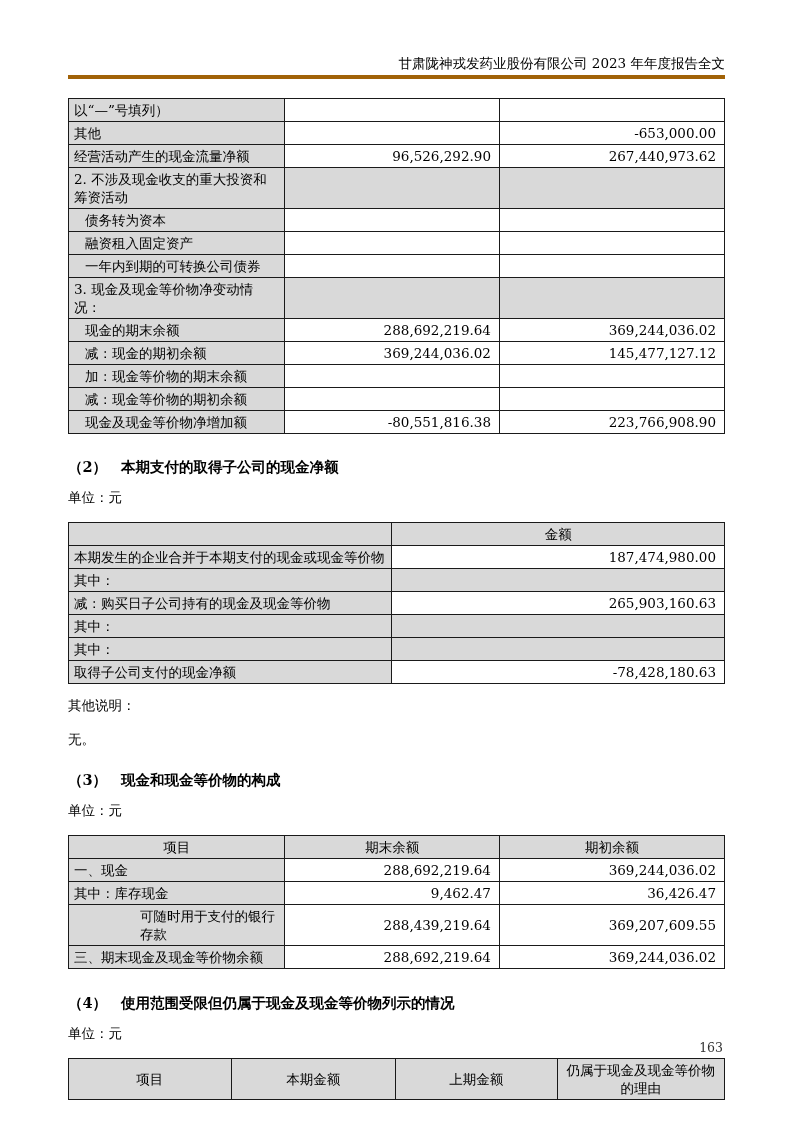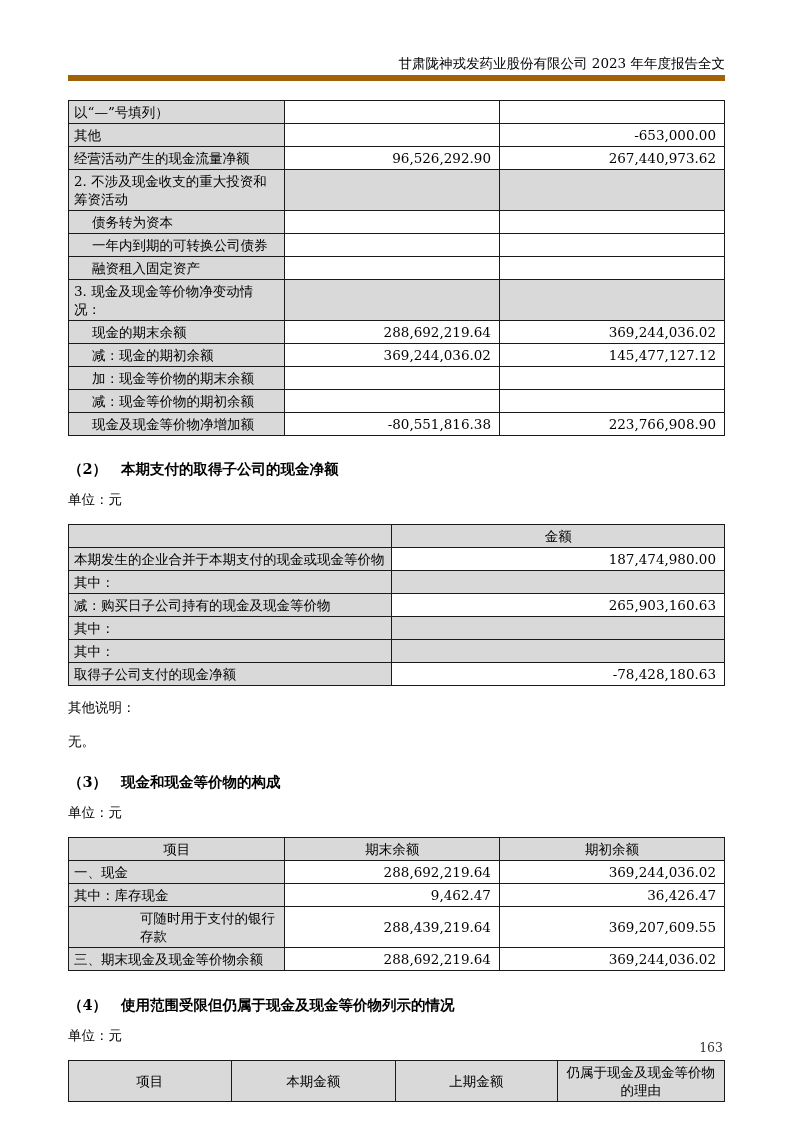--- a/index.html
+++ b/index.html
@@ -10,21 +10,21 @@
     font-family: "DejaVu Serif", "Liberation Serif", serif;
     color: #000;
     overflow: hidden;
   }
   .content { padding: 0 68px; }
 
   
   .doc-header {
     padding-top: 54px;
     padding-bottom: 3px;
-    border-bottom: 6px solid #a16207;
+    border-bottom: 4px solid #a16207;
     text-align: right;
     font-size: 13.5px;
     line-height: 18px;
   }
 
   
   table {
     width: 100%;
     border-collapse: collapse;
     table-layout: fixed;
@@ -36,21 +36,21 @@
     padding: 2px 5px;
     line-height: 18px;
     font-weight: normal;
     vertical-align: middle;
     overflow: hidden;
   }
   .lbl { background: #d9d9d9; text-align: left; }
   .shade { background: #d9d9d9; }
   .num { text-align: right; padding-right: 8px; font-variant-numeric: tabular-nums; }
   .hdr { background: #d9d9d9; text-align: center; }
-  .ind-1 { padding-left: 23px; }
+  .ind-1 { padding-left: 16px; }
   .ind-2 { }
   .ind-3 { padding-left: 71px; }
 
   .tbl-1 { margin-top: 19px; }
 
   
   .section-title {
     margin-top: 23px;
     font-size: 14.5px;
     font-weight: bold;
@@ -116,26 +116,26 @@
       <td class="lbl">2. 不涉及现金收支的重大投资和筹资活动</td>
       <td class="num shade"></td>
       <td class="num shade"></td>
     </tr>
     <tr>
       <td class="lbl ind-1">债务转为资本</td>
       <td class="num"></td>
       <td class="num"></td>
     </tr>
     <tr>
+      <td class="lbl ind-1">融资租入固定资产</td>
+      <td class="num"></td>
+      <td class="num"></td>
+    </tr>
+    <tr>
       <td class="lbl ind-1">一年内到期的可转换公司债券</td>
-      <td class="num"></td>
-      <td class="num"></td>
-    </tr>
-    <tr>
-      <td class="lbl ind-1">融资租入固定资产</td>
       <td class="num"></td>
       <td class="num"></td>
     </tr>
     <tr>
       <td class="lbl">3. 现金及现金等价物净变动情况：</td>
       <td class="num shade"></td>
       <td class="num shade"></td>
     </tr>
     <tr>
       <td class="lbl ind-1">现金的期末余额</td>

